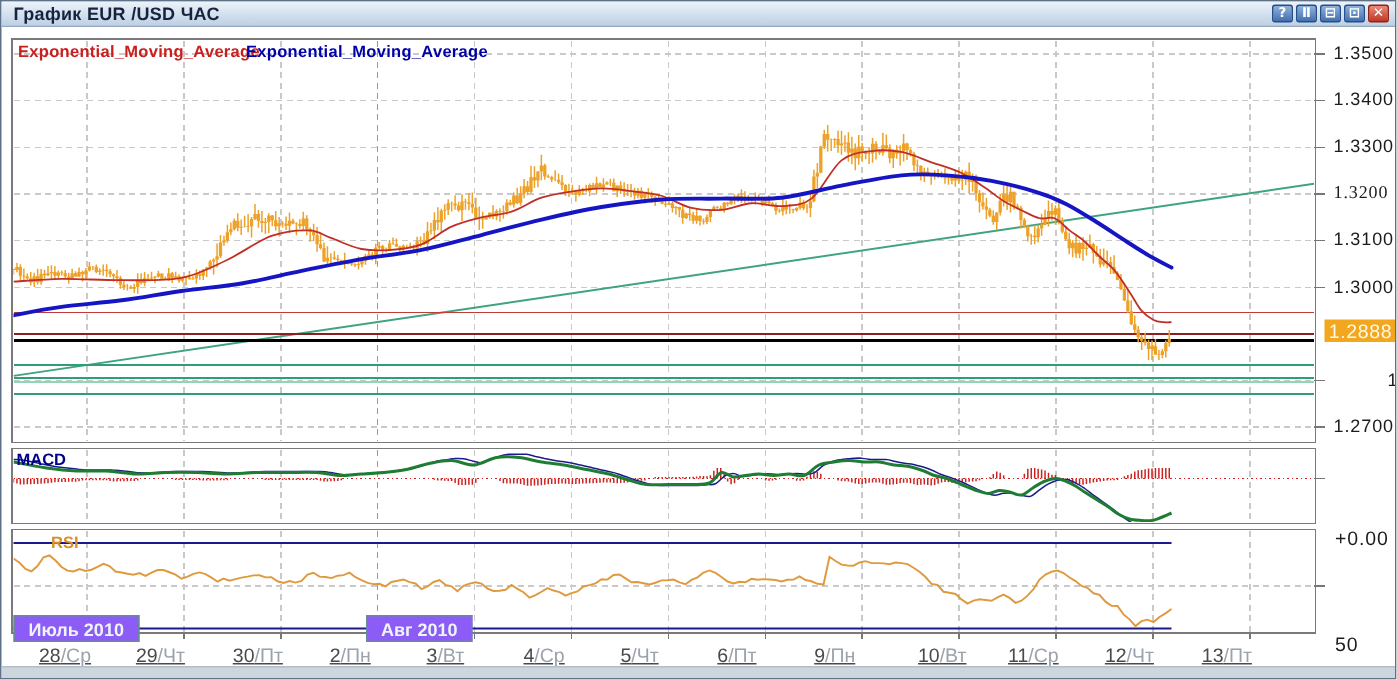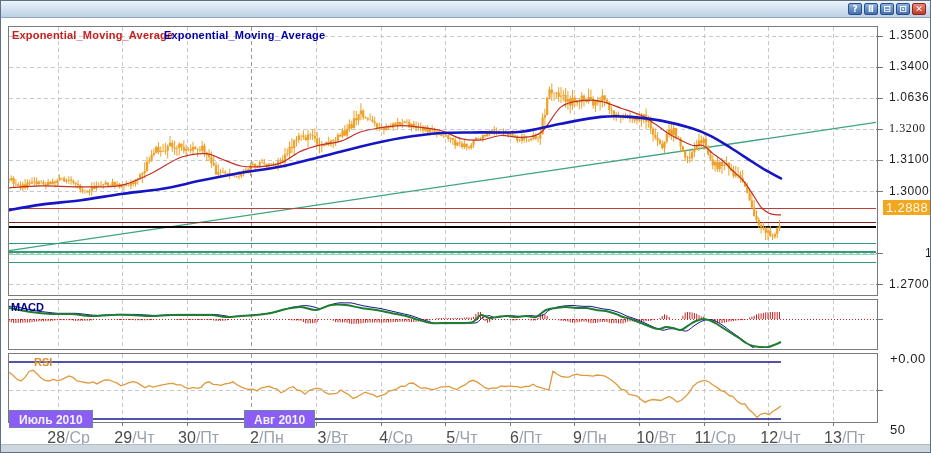--- a/index.html
+++ b/index.html
@@ -14,33 +14,34 @@
        background:linear-gradient(#8FB2DC,#4470AE);border:1px solid #27508A;border-radius:2px;box-sizing:border-box;cursor:pointer;}
   .tb-btn.close{background:linear-gradient(#E8897A,#BF3928);border-color:#8F2418;}
   #chart-svg{position:absolute;left:0;top:0;}
   .legend{position:absolute;top:28px;font:bold 11px "Liberation Sans",sans-serif;letter-spacing:.2px;white-space:pre;}
   #leg1{left:11px;color:#C8201E;}
   #leg2{left:163px;color:#0000A8;}
   #macd-label{position:absolute;left:10px;top:300px;font:bold 11px "Liberation Sans",sans-serif;color:#00008B;}
   #rsi-label{position:absolute;left:10px;top:355px;font:bold 11px "Liberation Sans",sans-serif;color:#D98E2B;margin-left:23px;}
   .axis-val{position:absolute;left:889px;font-size:13px;color:#1c1c1c;letter-spacing:.6px;margin-top:40px;}
   .price-label{position:absolute;left:888px;font-size:12px;color:#1c1c1c;letter-spacing:.6px;}
-  #cur-price{position:absolute;left:882px;top:199px;width:48px;height:15px;background:#F2A71E;
+  #cur-price{position:absolute;left:882px;top:212px;width:48px;height:15px;background:#F2A71E;
        color:#FFF8E6;font-size:13px;letter-spacing:.4px;text-align:center;line-height:15px;}
-  .date-label{position:absolute;top:428px;width:64px;text-align:right;font-size:16px;color:#4a4a4a;white-space:nowrap;text-decoration:underline;}
+  .date-label{position:absolute;top:428px;width:64px;text-align:left;font-size:13px;color:#4a4a4a;white-space:nowrap;text-decoration:underline;}
   .date-label .wd{color:#9AA2AB;}
   .month-box{position:absolute;top:409px;height:18px;background:#8b5cf6;color:#EEF4F8;
        font:bold 12px/18px "Liberation Sans",sans-serif;padding:0 9px;border:1px solid #6B87A0;box-sizing:border-box;white-space:nowrap;}
   #bottom-strip{position:absolute;left:0;bottom:0;width:100%;height:7px;background:#CDD5DD;border-top:1px solid #B3BDC7;}
 </style>
 </head>
 <body>
 
 <div id="win">
   <div id="titlebar">
+    <span id="title">График EUR /USD  ЧАС</span>
     <div id="tb-buttons">
       <div class="tb-btn"><span>?</span></div>
       <div class="tb-btn"><span>Ⅱ</span></div>
       <div class="tb-btn"><span>⊟</span></div>
       <div class="tb-btn"><span>⊡</span></div>
       <div class="tb-btn close"><span>✕</span></div>
     </div>
   </div>
 
   <svg id="chart-svg" width="931" height="453">
@@ -158,21 +159,21 @@
   <span id="rsi-label">RSI</span>
 
   <span class="axis-val" id="macd-zero" style="top:310px">+0.00</span>
   <span class="axis-val" id="rsi-mid" style="top:381px">50</span>
 
   <div id="cur-price">1.2888</div>
 
   <div id="price-labels">
       <div class="price-label" style="top: 27px;">1.3500</div>
       <div class="price-label" style="top: 58.1px;">1.3400</div>
-      <div class="price-label" style="top: 89.2px;">1.0636</div>
+      <div class="price-label" style="top: 89.2px;">1.3300</div>
       <div class="price-label" style="top: 120.3px; font-family: Liberation Serif, serif;">1.3200</div>
       <div class="price-label" style="top: 151.4px;">1.3100</div>
       <div class="price-label" style="top: 182.5px;">1.3000</div>
       <div class="price-label" style="top: 244.7px; margin-left: 36px;">1.2800</div>
       <div class="price-label" style="top: 275.8px;">1.2700</div>
     </div>
   <div id="date-labels">
       <div class="date-label" style="left: 25px;"><span>28</span><span class="wd">/Ср</span></div>
       <div class="date-label" style="left: 89.6px;"><span>29</span><span class="wd">/Чт</span></div>
       <div class="date-label" style="left: 154.2px;"><span>30</span><span class="wd">/Пт</span></div>

